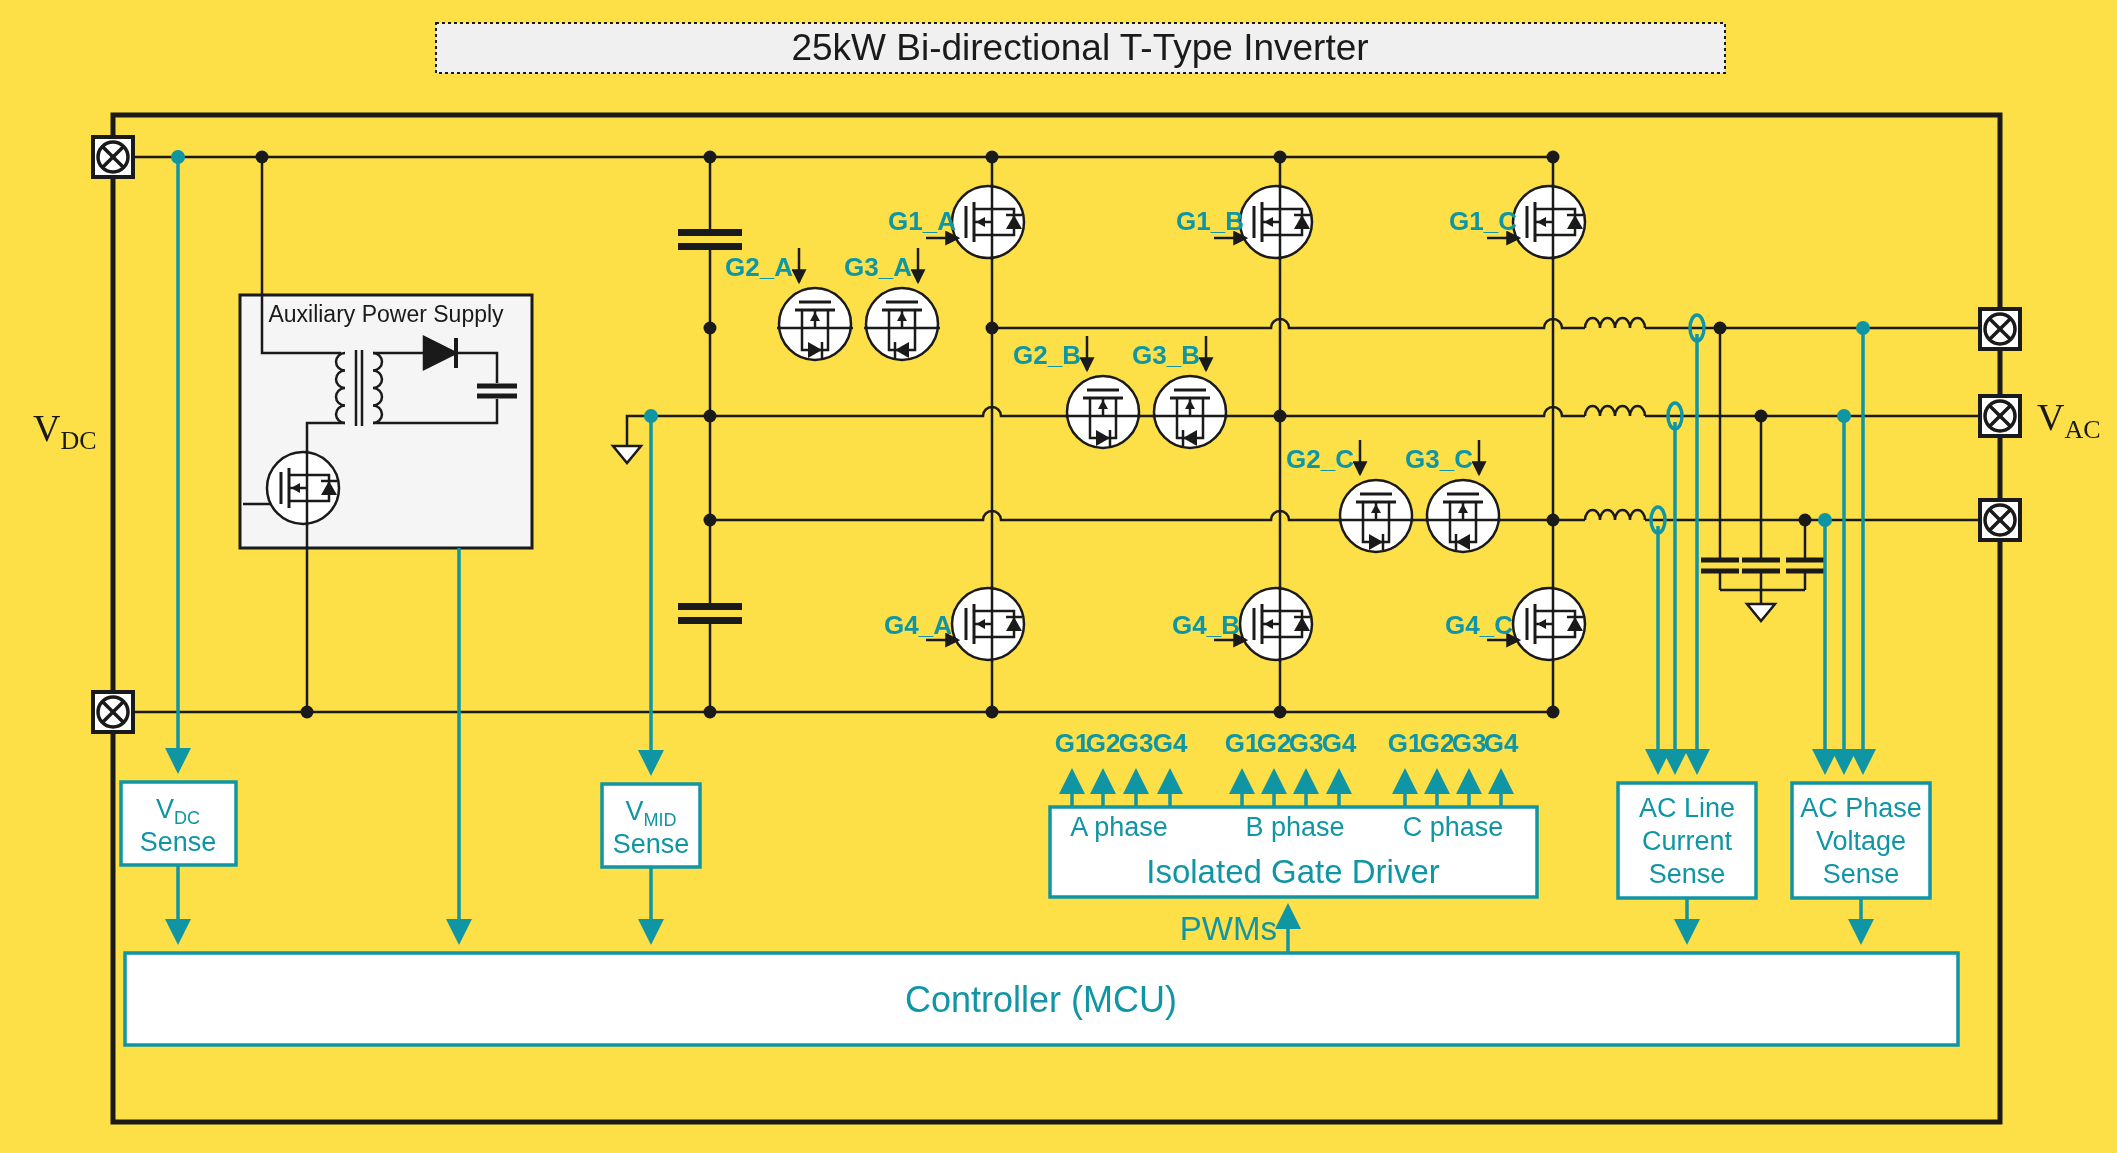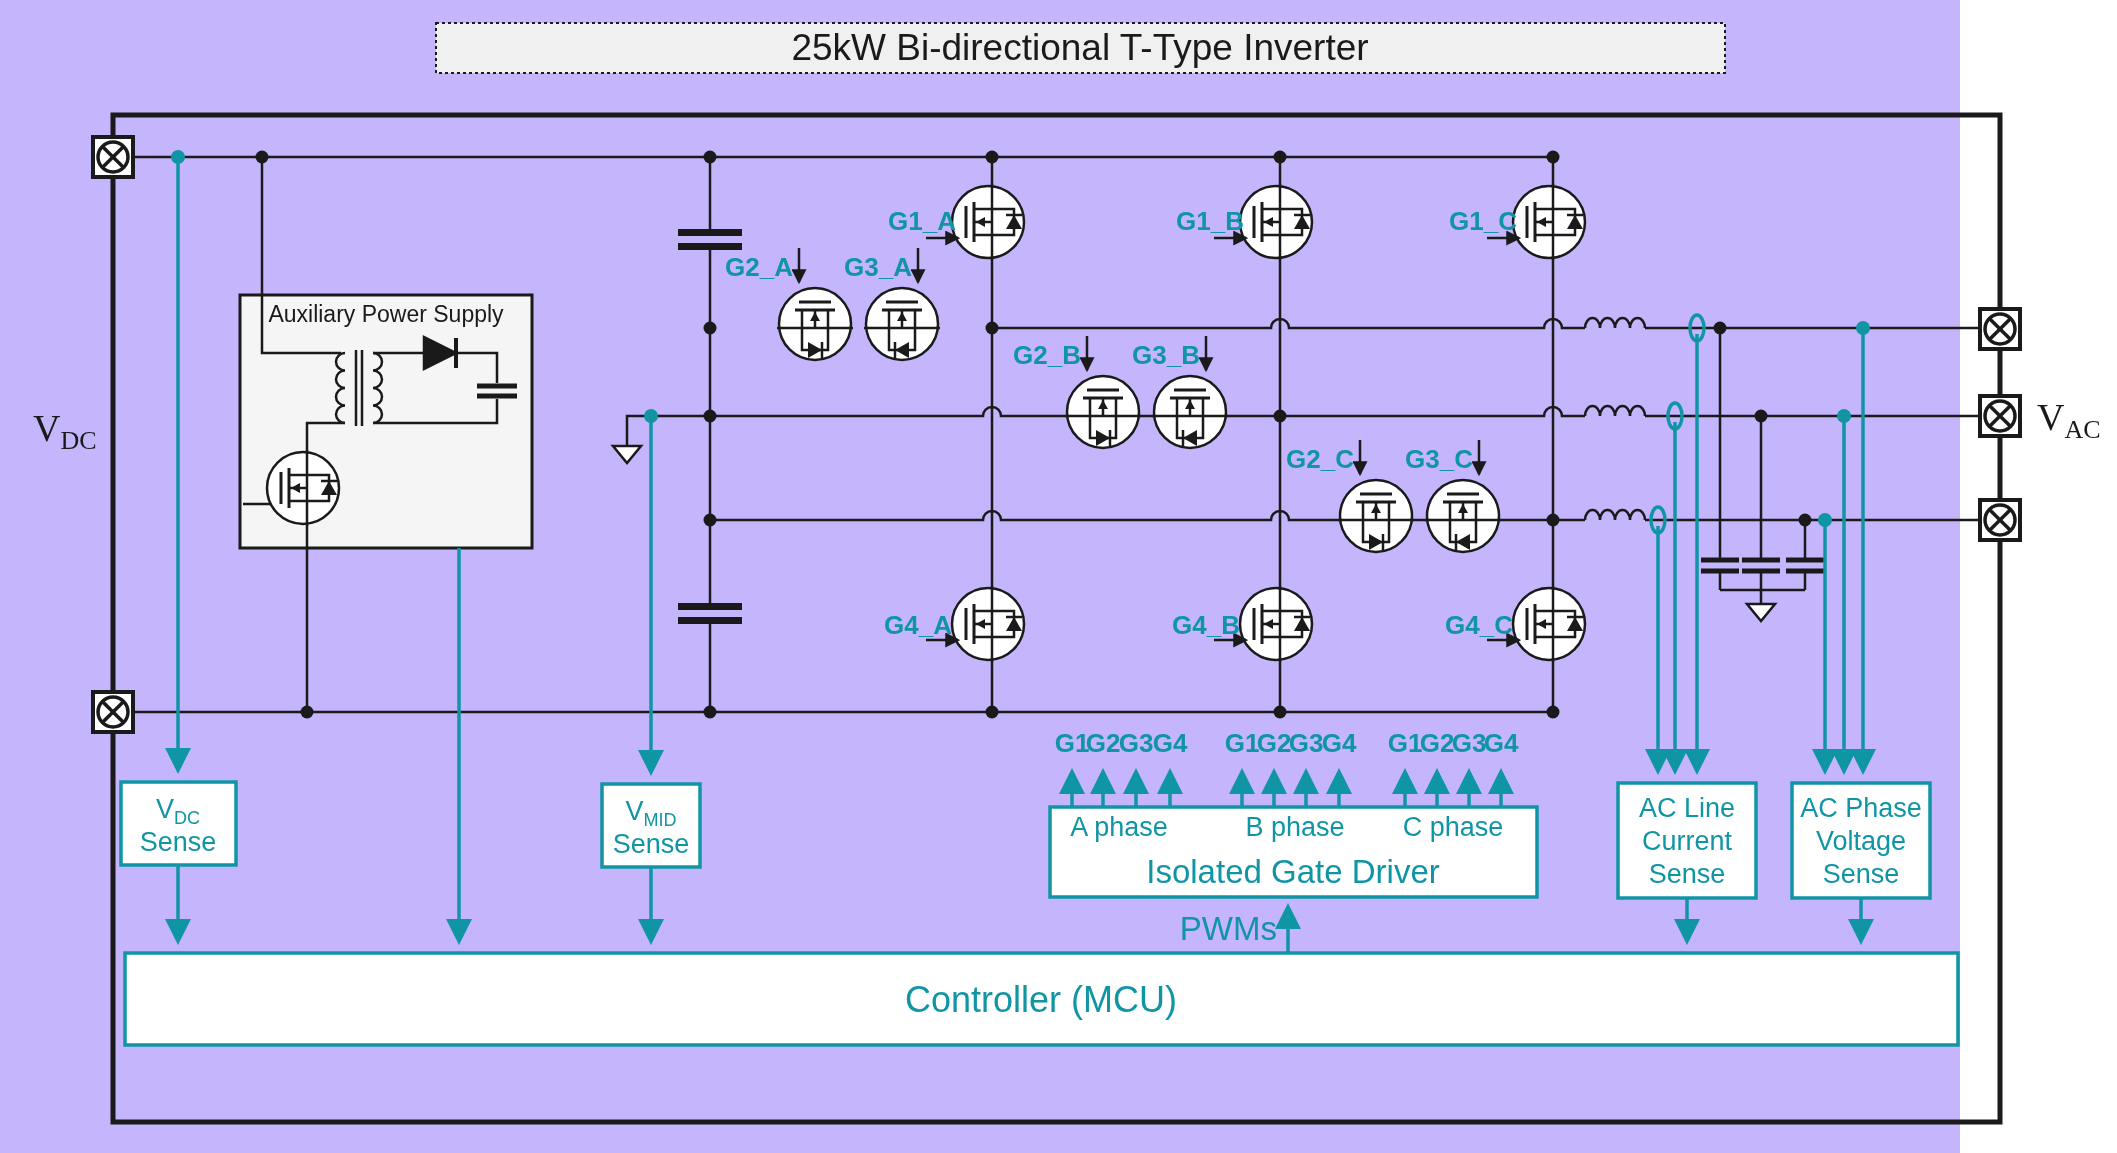--- a/index.html
+++ b/index.html
@@ -1,16 +1,16 @@
 <!DOCTYPE html>
 <html><head>
 <meta charset="utf-8">
 <style>
   html,body{margin:0;padding:0;background:#ffffff;}
-  .stage{position:relative;width:1960px;height:1153px;background:#c4b5fd;
+  .stage{position:relative;width:2117px;height:1153px;background:#fde047;
          font-family:"Liberation Sans",sans-serif;}
   svg{display:block}
   text{font-family:"Liberation Sans",sans-serif;}
   .serif{font-family:"Liberation Serif",serif;}
   .blk{stroke:#1a1a1a;fill:none;stroke-width:2.5;}
   .teal-wire{stroke:#1095a5;fill:none;stroke-width:3.5;}
   .teal-box{stroke:#1095a5;fill:#ffffff;stroke-width:3.5;}
   .teal-txt{fill:#1095a5;}
   .blk-txt{fill:#1a1a1a;}
 </style>

